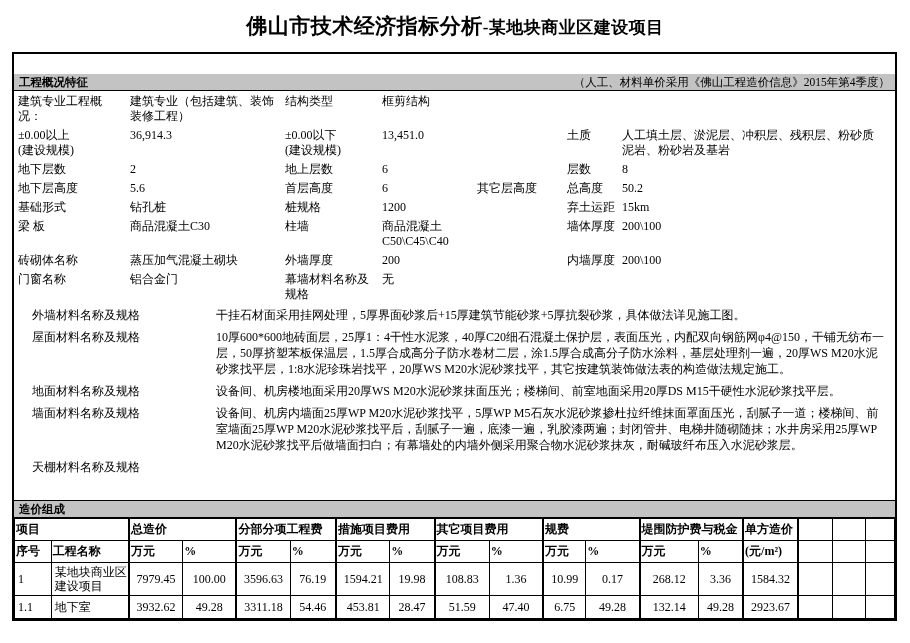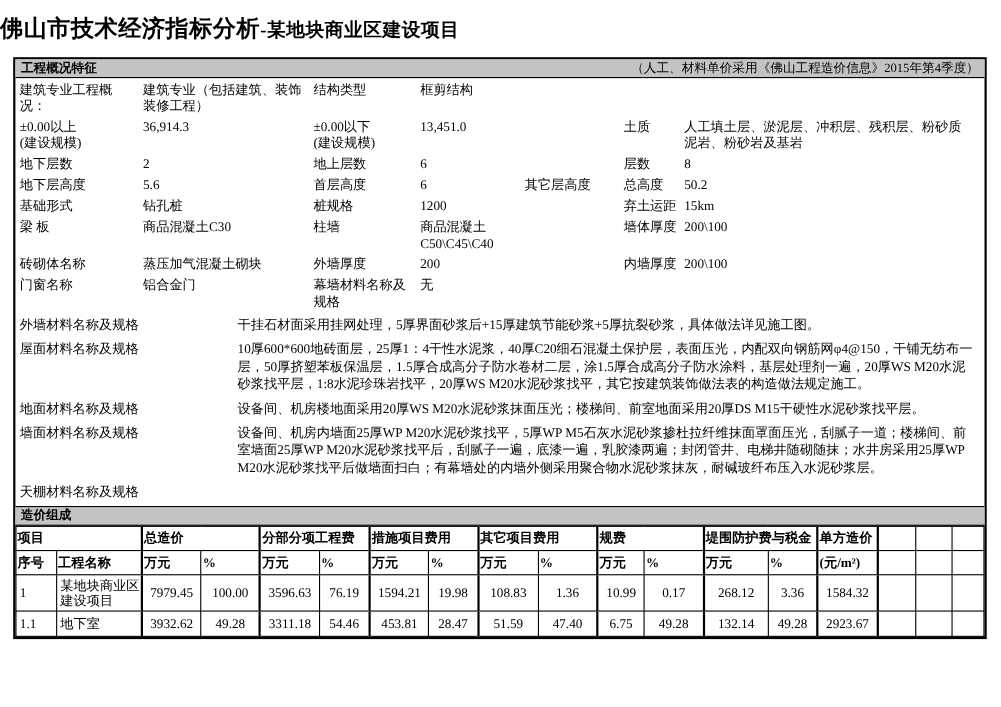--- a/index.html
+++ b/index.html
@@ -3,21 +3,21 @@
 <meta charset="utf-8">
 <style>
   * { box-sizing: border-box; margin: 0; padding: 0; }
   html,body { width: 910px; height: 643px; background: #ffffff; }
   body {
     font-family: "Liberation Serif", "DejaVu Serif", serif;
     color: #000;
     position: relative;
   }
   .title {
-    text-align: left;
+    text-align: center;
     padding-top: 12px;
     font-weight: bold;
     letter-spacing: 0.5px;
   }
   .title .main { font-size: 21px; }
   .title .sub  { font-size: 17px; }
 
   .doc-box {
     position: absolute;
     left: 12px;
@@ -29,20 +29,21 @@
 
   .secbar {
     display: flex;
     justify-content: space-between;
     align-items: flex-end;
     background: #c3c3c3;
     border-bottom: 1px solid #000;
     padding: 1px 5px;
     font-size: 11.5px;
     line-height: 14px;
+    margin-top: 20px;
   }
   .secbar .left  { font-weight: bold; }
   .secbar .right { font-weight: normal; }
   .secbar.bordered-top { border-top: 1px solid #000; }
 
   .overview { padding: 1px 0 2px 0; }
   .irow {
     display: grid;
     grid-template-columns: 112px 155px 97px 95px 90px 55px 1fr;
     padding: 2px 4px 2px 4px;
@@ -51,21 +52,21 @@
   }
   .icell { white-space: pre-line; padding-right: 6px; }
 
   .trow {
     display: grid;
     grid-template-columns: 198px 1fr;
     padding: 3px 4px 3px 4px;
     font-size: 12px;
     line-height: 16px;
   }
-  .trow .tlabel { padding-right: 6px; }
+  .trow .tlabel { padding-right: 6px; margin-left: 14px; }
   .trow .ttext  { padding-right: 2px; }
 
   table.cost {
     width: 100%;
     border-collapse: collapse;
     table-layout: fixed;
     font-size: 12px;
   }
   table.cost th, table.cost td {
     border: 1px solid #000;

